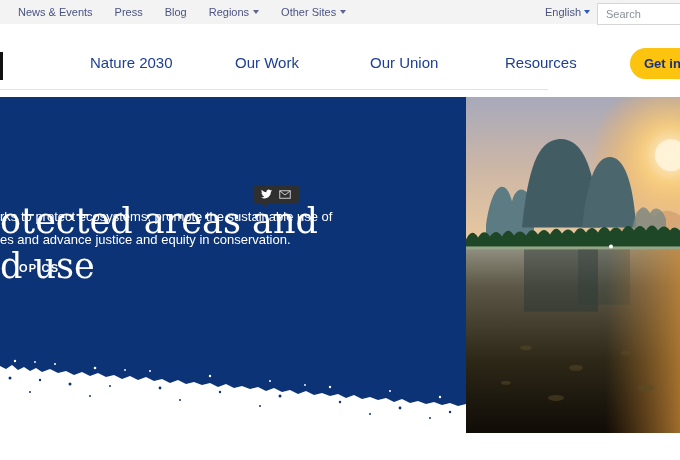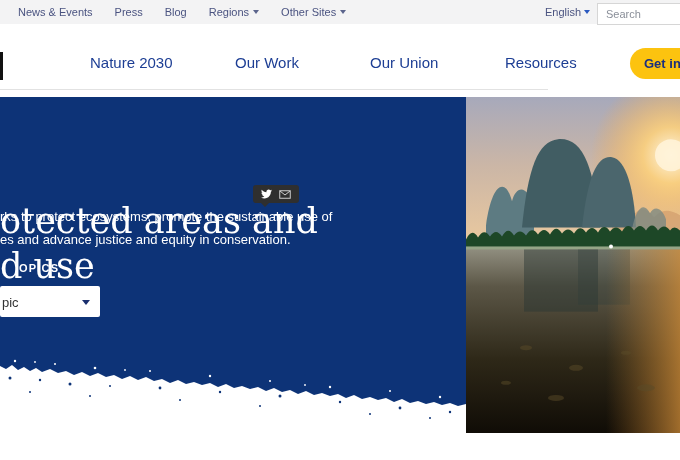--- a/index.html
+++ b/index.html
@@ -111,24 +111,20 @@
       </svg>
     </div>
 
     <div class="hero-desc">
       <div>rks to protect ecosystems, promote the sustainable use of</div>
       <div>es and advance justice and equity in conservation.</div>
     </div>
 
     <div class="topics-label">OPICS</div>
 
-    <div class="topic-select">
-      <span class="value">pic</span>
-      <span class="select-caret"></span>
-    </div>
 
     <svg class="torn" viewBox="0 0 466 75" preserveAspectRatio="none">
       <path fill="#ffffff" d="M0,8 L6,11 L12,7 L18,12 L24,9 L30,13 L36,10 L42,14 L50,11 L58,15 L66,13
         L74,17 L82,14 L90,18 L98,15 L106,19 L114,17 L122,21 L130,18 L138,22 L146,19 L154,23 L162,21
         L170,25 L178,22 L186,26 L194,24 L202,27 L210,25 L218,29 L226,26 L234,30 L242,28 L250,31
         L258,29 L266,33 L274,30 L282,34 L290,32 L298,36 L306,33 L314,37 L322,35 L330,38 L338,36
         L346,40 L354,37 L362,41 L370,39 L378,42 L386,40 L394,44 L402,41 L410,45 L418,43 L426,46
         L434,44 L442,47 L450,45 L458,48 L466,46 L466,75 L0,75 Z"></path>
       <g fill="#ffffff">
         <circle cx="15" cy="3" r="1.2"></circle>

